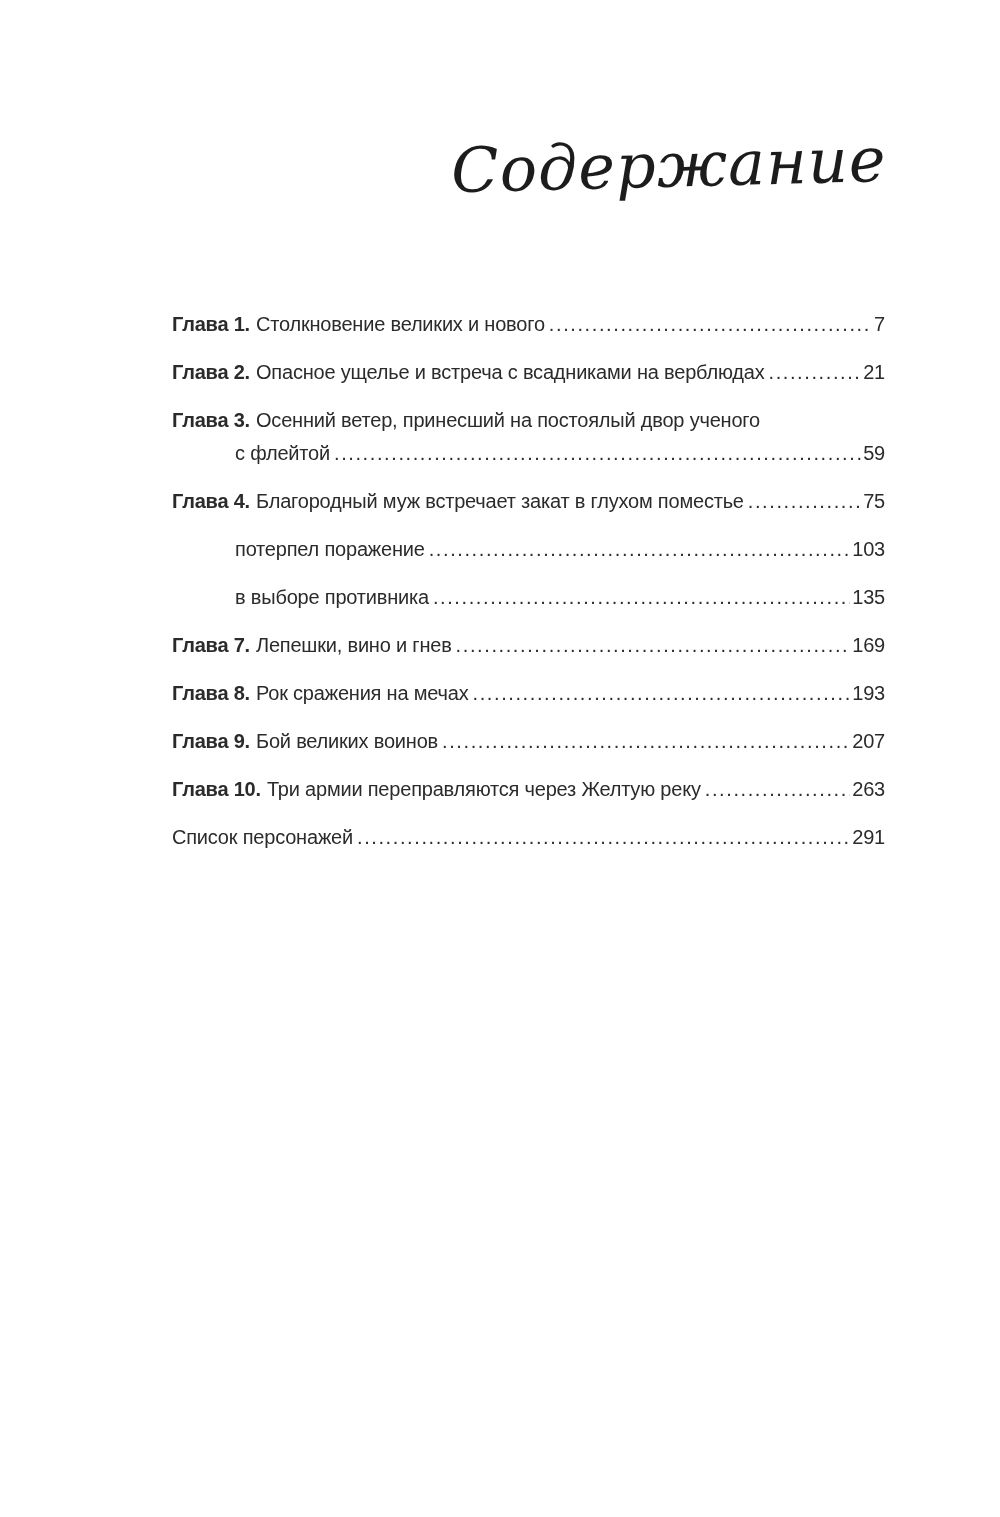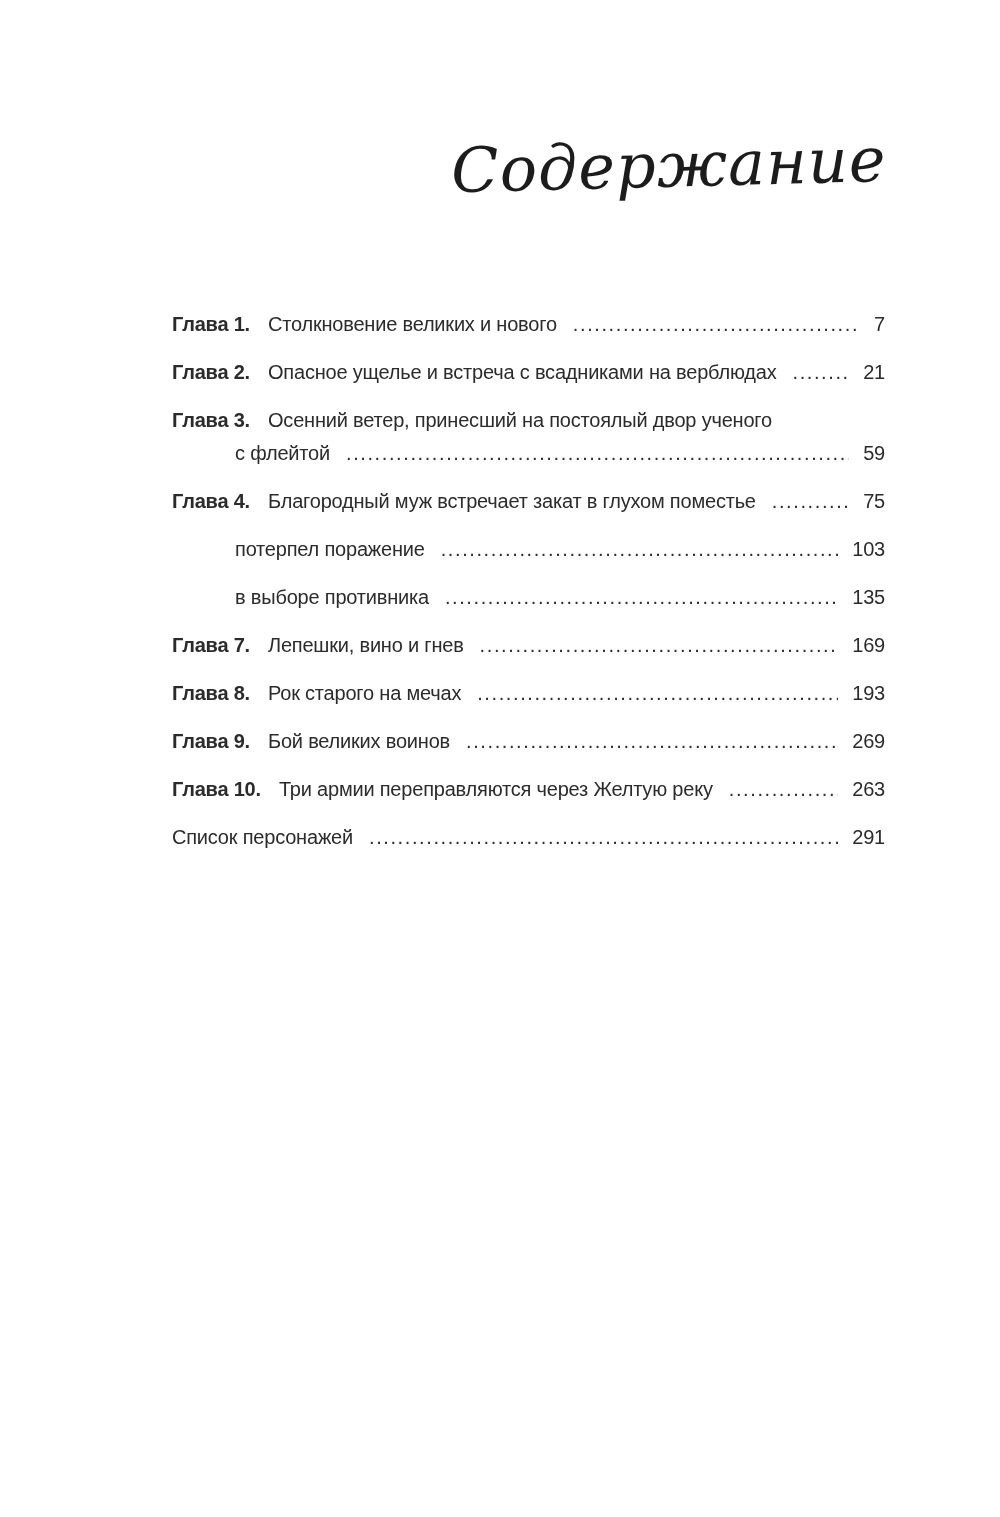--- a/index.html
+++ b/index.html
@@ -42,21 +42,20 @@
     font-size: 20px;
     line-height: 33px;
     letter-spacing: -0.2px;
   }
   .entry {
     margin-bottom: 15px;
   }
   .line {
     display: flex;
     align-items: flex-start;
-    gap: 12px;
   }
   .line.cont {
     padding-left: 63px;
   }
   .label {
     font-weight: 700;
     white-space: nowrap;
     margin-right: 6px;
   }
   .text {
@@ -137,31 +136,31 @@
         <div class="line">
           <span class="label">Глава 7.</span>
           <span class="text">Лепешки, вино и гнев</span>
           <span class="dots"></span>
           <span class="pagenum">169</span>
         </div>
       </div>
       <div class="entry">
         <div class="line">
           <span class="label">Глава 8.</span>
-          <span class="text">Рок старого на мечах</span>
+          <span class="text">Рок сражения на мечах</span>
           <span class="dots"></span>
           <span class="pagenum">193</span>
         </div>
       </div>
       <div class="entry">
         <div class="line">
           <span class="label">Глава 9.</span>
           <span class="text">Бой великих воинов</span>
           <span class="dots"></span>
-          <span class="pagenum">269</span>
+          <span class="pagenum">207</span>
         </div>
       </div>
       <div class="entry">
         <div class="line">
           <span class="label">Глава 10.</span>
           <span class="text">Три армии переправляются через Желтую реку</span>
           <span class="dots"></span>
           <span class="pagenum">263</span>
         </div>
       </div>

